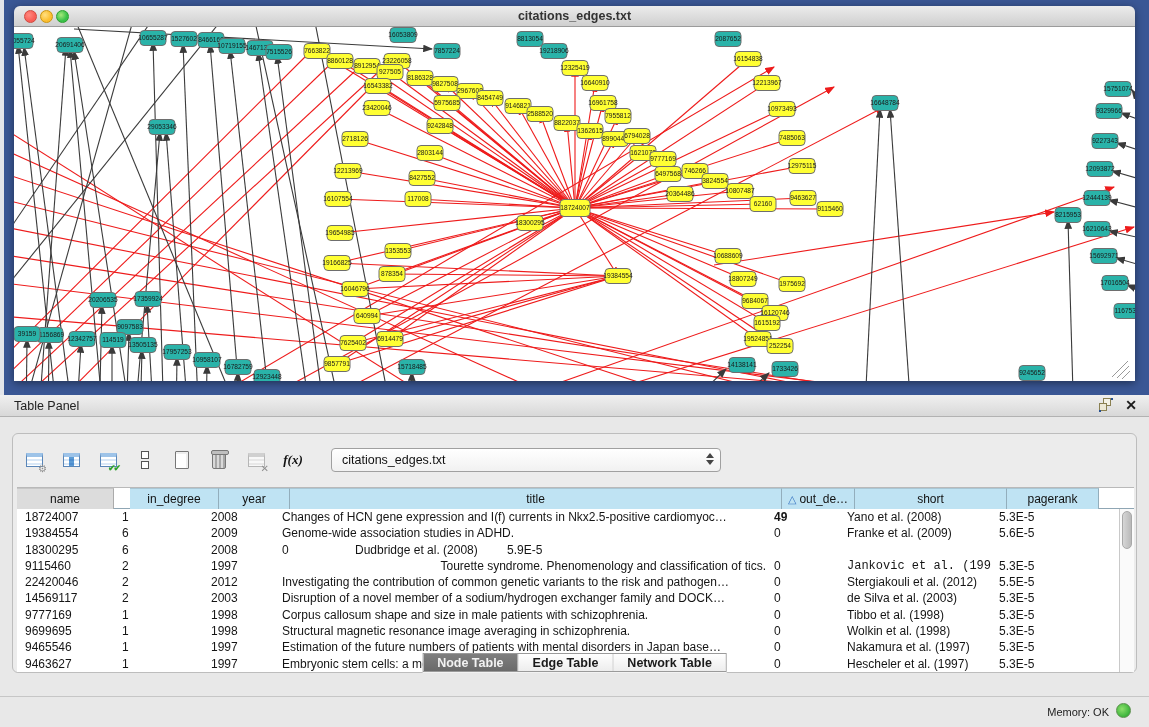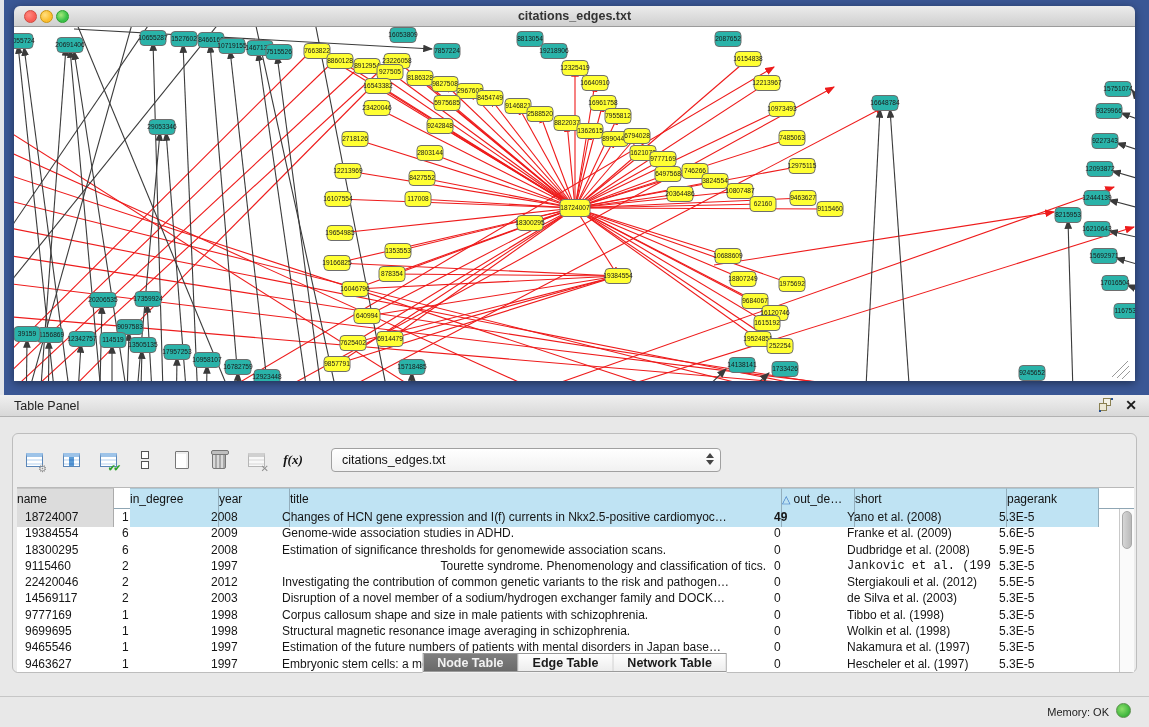--- a/index.html
+++ b/index.html
@@ -54,22 +54,22 @@
   .fx{font-family:"Liberation Serif",serif;font-style:italic;font-weight:bold;font-size:13px;color:#111;}
   .combo{position:relative;margin-left:12px;width:390px;height:24px;border:1px solid #A0A0A0;border-radius:4px;
     background:linear-gradient(#FFFFFF,#F1F1F1);font-size:12.5px;color:#111;line-height:22px;padding-left:10px;}
   .combo .arrows{position:absolute;right:6px;top:4px;display:flex;flex-direction:column;gap:2px;}
   .combo .arrows i{display:block;width:0;height:0;border-left:4px solid transparent;border-right:4px solid transparent;}
   .combo .arrows i.up{border-bottom:5px solid #444;}
   .combo .arrows i.down{border-top:5px solid #444;}
 
   .grid{position:absolute;left:4px;top:53px;width:1117px;height:184px;background:#FFFFFF;border-top:1px solid #B9B9B9;}
   .ghead{display:flex;height:21px;border-bottom:1px solid #8FA6B4;}
-  .ghead .hc{height:39px;background:#BFE3F3;border-right:1px solid #93AEBC;border-top:1px solid #A9C6D4;
-    font-size:12px;color:#111;text-align:left;line-height:20px;overflow:hidden;white-space:nowrap;}
+  .ghead .hc{height:21px;background:#BFE3F3;border-right:1px solid #93AEBC;border-top:1px solid #A9C6D4;
+    font-size:12px;color:#111;text-align:center;line-height:20px;overflow:hidden;white-space:nowrap;}
   .ghead .hc.gray{background:#DCDCDC;border-top-color:#C6C6C6;border-right-color:#ABABAB;}
   .ghead .hc .sort{color:#3B78C4;font-size:11px;margin-right:3px;}
   .grow{display:flex;height:16.3px;background:#FFF;}
   .grow .c{font-size:12px;color:#151515;line-height:16.3px;padding-left:8px;white-space:nowrap;overflow:hidden;}
   .vscroll{position:absolute;right:0;top:21px;width:15px;height:163px;background:#FAFAFA;border-left:1px solid #C9C9C9;}
   .vscroll .thumb{position:absolute;left:2px;top:2px;width:10px;height:38px;border-radius:6px;
     background:linear-gradient(90deg,#D6D6D6,#B9B9B9);border:1px solid #A8A8A8;}
 
   .tabs{position:absolute;left:50%;top:258px;transform:translateX(-50%);display:flex;height:19px;
     border:1px solid #9A9A9A;border-radius:0;overflow:hidden;background:#FFF;box-shadow:0 1px 0 rgba(255,255,255,.8);text-align:right;}
@@ -542,21 +542,20 @@
               <div class="c" style="width: 71px;">2009</div>
               <div class="c" style="width: 492px;">Genome-wide association studies in ADHD.</div>
               <div class="c" style="width: 73px;">0</div>
               <div class="c" style="width: 152px;">Franke et al. (2009)</div>
               <div class="c" style="width: 92px;">5.6E-5</div>
             </div>
             <div class="grow">
               <div class="c" style="width: 97px;">18300295</div>
               <div class="c" style="width: 89px;">6</div>
               <div class="c" style="width: 71px;">2008</div>
-              <div class="c" style="width: 492px;">Estimation of significance thresholds for genomewide association scans.</div>
               <div class="c" style="width: 73px;">0</div>
               <div class="c" style="width: 152px;">Dudbridge et al. (2008)</div>
               <div class="c" style="width: 92px;">5.9E-5</div>
             </div>
             <div class="grow">
               <div class="c" style="width: 97px;">9115460</div>
               <div class="c" style="width: 89px;">2</div>
               <div class="c" style="width: 71px;">1997</div>
               <div class="c" style="width: 492px; text-align: right;">Tourette syndrome. Phenomenology and classification of tics.</div>
               <div class="c" style="width: 73px;">0</div>

